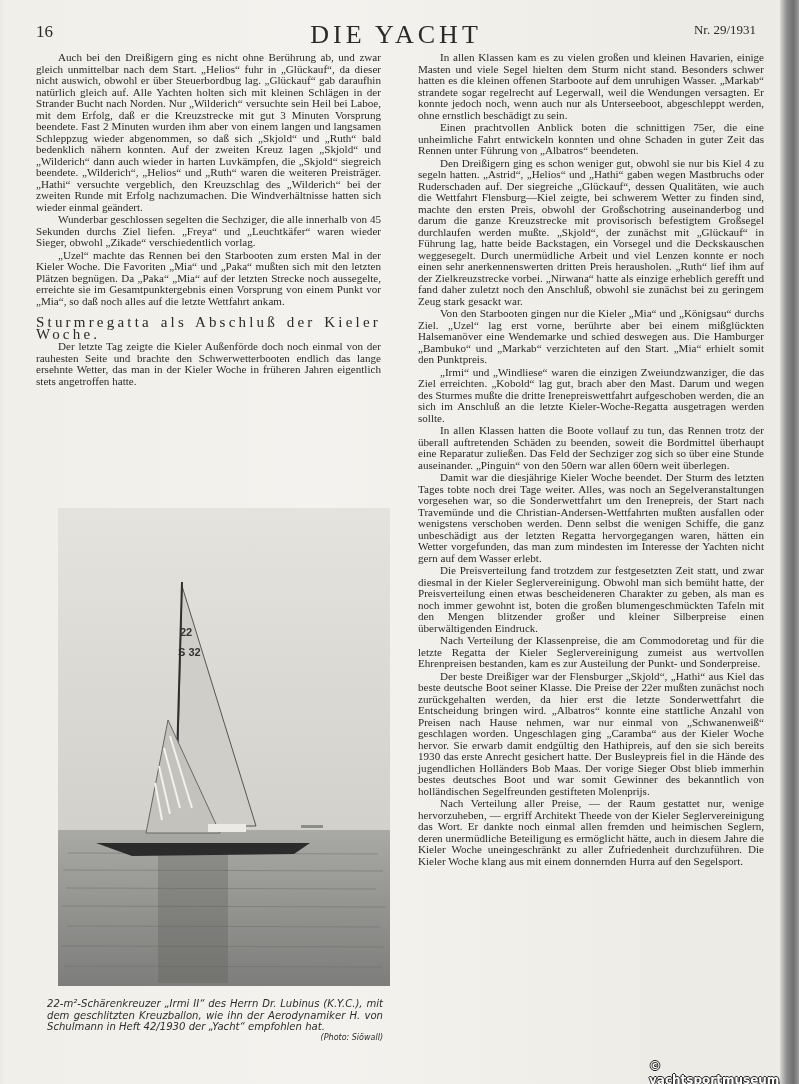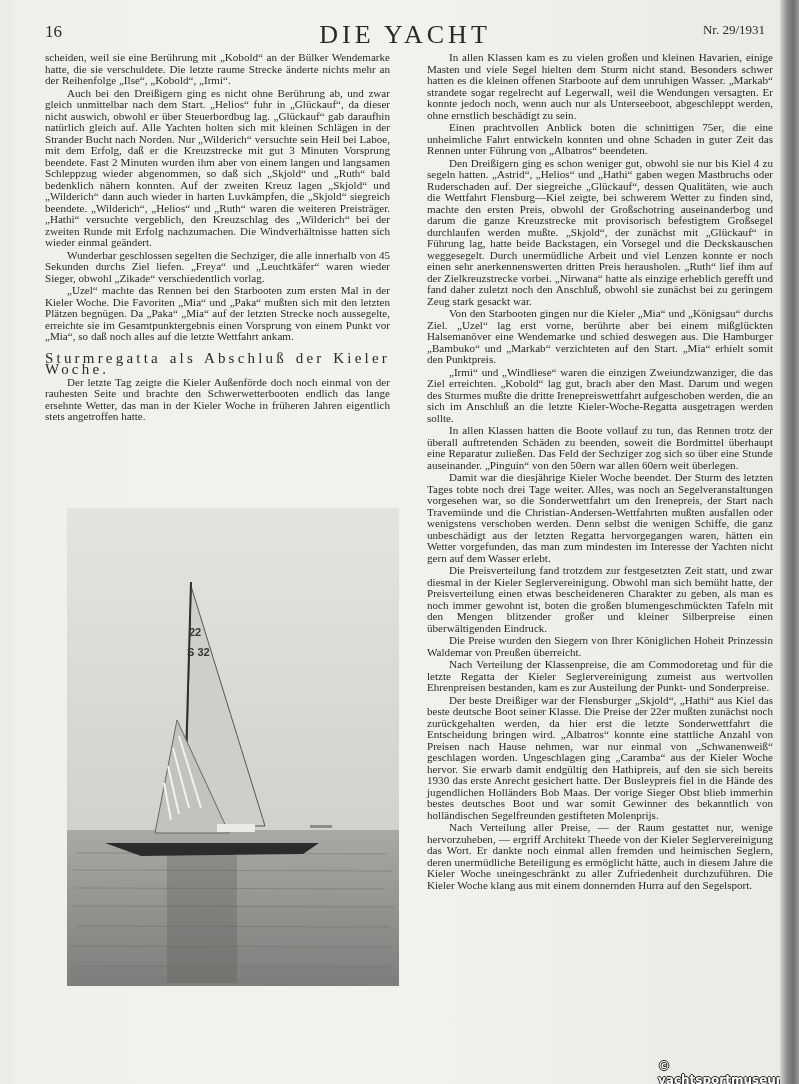--- a/index.html
+++ b/index.html
@@ -4,21 +4,21 @@
 <style>
   html, body { margin: 0; padding: 0; }
   body {
     width: 799px; height: 1084px; overflow: hidden;
     background: #ecebe6;
     font-family: "Liberation Serif", "DejaVu Serif", serif;
     color: #2a2a2a;
     position: relative;
   }
   .page {
-    position: absolute; left: 12px; top: 0; width: 628px; height: 1084px;
+    position: absolute; left: 3px; top: 0; width: 628px; height: 1084px;
     background: linear-gradient(90deg, #f0efea 0%, #f3f2ee 50%, #eeede8 100%);
     padding-left: 9px;
   }
   .binding {
     position: absolute; right: 0; top: 0; width: 19px; height: 1084px;
     background: linear-gradient(90deg, #d8d8d4 0%, #8f8f8f 35%, #6e6e6e 70%, #9a9a9a 100%);
   }
   .header {
     position: absolute; top: 20px; left: 33px; width: 720px; height: 24px;
   }
@@ -70,21 +70,20 @@
 
 <div class="page">
 
   <div class="header">
     <span class="page-num">16</span>
     <span class="magazine-title">DIE YACHT</span>
     <span class="issue">Nr. 29/1931</span>
   </div>
 
   <div class="col col-left">
-    <p class="noindent">scheiden, weil sie eine Berührung mit „Kobold“ an der Bülker Wendemarke hatte, die sie verschuldete. Die letzte raume Strecke änderte nichts mehr an der Reihenfolge „Ilse“, „Kobold“, „Irmi“.</p>
     <p>Auch bei den Dreißigern ging es nicht ohne Berührung ab, und zwar gleich unmittelbar nach dem Start. „Helios“ fuhr in „Glückauf“, da dieser nicht auswich, obwohl er über Steuerbordbug lag. „Glückauf“ gab daraufhin natürlich gleich auf. Alle Yachten holten sich mit kleinen Schlägen in der Strander Bucht nach Norden. Nur „Wilderich“ versuchte sein Heil bei Laboe, mit dem Erfolg, daß er die Kreuzstrecke mit gut 3 Minuten Vorsprung beendete. Fast 2 Minuten wurden ihm aber von einem langen und langsamen Schleppzug wieder abgenommen, so daß sich „Skjold“ und „Ruth“ bald bedenklich nähern konnten. Auf der zweiten Kreuz lagen „Skjold“ und „Wilderich“ dann auch wieder in harten Luvkämpfen, die „Skjold“ siegreich beendete. „Wilderich“, „Helios“ und „Ruth“ waren die weiteren Preisträger. „Hathi“ versuchte vergeblich, den Kreuzschlag des „Wilderich“ bei der zweiten Runde mit Erfolg nachzumachen. Die Windverhältnisse hatten sich wieder einmal geändert.</p>
     <p class="gap">Wunderbar geschlossen segelten die Sechziger, die alle innerhalb von 45 Sekunden durchs Ziel liefen. „Freya“ und „Leuchtkäfer“ waren wieder Sieger, obwohl „Zikade“ verschiedentlich vorlag.</p>
     <p class="gap">„Uzel“ machte das Rennen bei den Starbooten zum ersten Mal in der Kieler Woche. Die Favoriten „Mia“ und „Paka“ mußten sich mit den letzten Plätzen begnügen. Da „Paka“ „Mia“ auf der letzten Strecke noch aussegelte, erreichte sie im Gesamtpunktergebnis einen Vorsprung von einem Punkt vor „Mia“, so daß noch alles auf die letzte Wettfahrt ankam.</p>
     <div class="section-heading">Sturmregatta als Abschluß der Kieler Woche.</div>
     <p>Der letzte Tag zeigte die Kieler Außenförde doch noch einmal von der rauhesten Seite und brachte den Schwerwetterbooten endlich das lange ersehnte Wetter, das man in der Kieler Woche in früheren Jahren eigentlich stets angetroffen hatte.</p>
   </div>
 
   <div class="photo">
     <svg viewBox="0 0 332 478" preserveAspectRatio="none">
       <defs>
@@ -119,31 +118,34 @@
         <line x1="112" y1="228" x2="134" y2="300"></line>
       </g>
       <text x="122" y="128" font-family="Liberation Sans, sans-serif" font-size="11" font-weight="bold" fill="#333">22</text>
       <text x="120" y="148" font-family="Liberation Sans, sans-serif" font-size="11" font-weight="bold" fill="#333">S 32</text>
       <polygon points="38,335 252,335 236,346 74,348" fill="#2b2b2b"></polygon>
       <rect x="150" y="316" width="38" height="8" fill="#eceae4"></rect>
       <rect x="243" y="317" width="22" height="3" fill="#8c8c88"></rect>
     </svg>
   </div>
 
+  <div class="caption">
+    <span>22-m²-Schärenkreuzer „Irmi II“ des Herrn Dr. Lubinus (K.Y.C.), mit dem geschlitzten Kreuzballon, wie ihn der Aerodynamiker H. von Schulmann in Heft 42/1930 der „Yacht“ empfohlen hat.</span>
+    <span class="credit">(Photo: Siöwall)</span>
+  </div>
 
   <div class="col col-right">
     <p>In allen Klassen kam es zu vielen großen und kleinen Havarien, einige Masten und viele Segel hielten dem Sturm nicht stand. Besonders schwer hatten es die kleinen offenen Starboote auf dem unruhigen Wasser. „Markab“ strandete sogar regelrecht auf Legerwall, weil die Wendungen versagten. Er konnte jedoch noch, wenn auch nur als Unterseeboot, abgeschleppt werden, ohne ernstlich beschädigt zu sein.</p>
     <p>Einen prachtvollen Anblick boten die schnittigen 75er, die eine unheimliche Fahrt entwickeln konnten und ohne Schaden in guter Zeit das Rennen unter Führung von „Albatros“ beendeten.</p>
     <p>Den Dreißigern ging es schon weniger gut, obwohl sie nur bis Kiel 4 zu segeln hatten. „Astrid“, „Helios“ und „Hathi“ gaben wegen Mastbruchs oder Ruderschaden auf. Der siegreiche „Glückauf“, dessen Qualitäten, wie auch die Wettfahrt Flensburg—Kiel zeigte, bei schwerem Wetter zu finden sind, machte den ersten Preis, obwohl der Großschotring auseinanderbog und darum die ganze Kreuzstrecke mit provisorisch befestigtem Großsegel durchlaufen werden mußte. „Skjold“, der zunächst mit „Glückauf“ in Führung lag, hatte beide Backstagen, ein Vorsegel und die Deckskauschen weggesegelt. Durch unermüdliche Arbeit und viel Lenzen konnte er noch einen sehr anerkennenswerten dritten Preis herausholen. „Ruth“ lief ihm auf der Zielkreuzstrecke vorbei. „Nirwana“ hatte als einzige erheblich gerefft und fand daher zuletzt noch den Anschluß, obwohl sie zunächst bei zu geringem Zeug stark gesackt war.</p>
     <p>Von den Starbooten gingen nur die Kieler „Mia“ und „Königsau“ durchs Ziel. „Uzel“ lag erst vorne, berührte aber bei einem mißglückten Halsemanöver eine Wendemarke und schied deswegen aus. Die Hamburger „Bambuko“ und „Markab“ verzichteten auf den Start. „Mia“ erhielt somit den Punktpreis.</p>
     <p class="gap">„Irmi“ und „Windliese“ waren die einzigen Zweiundzwanziger, die das Ziel erreichten. „Kobold“ lag gut, brach aber den Mast. Darum und wegen des Sturmes mußte die dritte Irenepreiswettfahrt aufgeschoben werden, die an sich im Anschluß an die letzte Kieler-Woche-Regatta ausgetragen werden sollte.</p>
     <p class="gap">In allen Klassen hatten die Boote vollauf zu tun, das Rennen trotz der überall auftretenden Schäden zu beenden, soweit die Bordmittel überhaupt eine Reparatur zuließen. Das Feld der Sechziger zog sich so über eine Stunde auseinander. „Pinguin“ von den 50ern war allen 60ern weit überlegen.</p>
     <p>Damit war die diesjährige Kieler Woche beendet. Der Sturm des letzten Tages tobte noch drei Tage weiter. Alles, was noch an Segelveranstaltungen vorgesehen war, so die Sonderwettfahrt um den Irenepreis, der Start nach Travemünde und die Christian-Andersen-Wettfahrten mußten ausfallen oder wenigstens verschoben werden. Denn selbst die wenigen Schiffe, die ganz unbeschädigt aus der letzten Regatta hervorgegangen waren, hätten ein Wetter vorgefunden, das man zum mindesten im Interesse der Yachten nicht gern auf dem Wasser erlebt.</p>
     <p class="gap">Die Preisverteilung fand trotzdem zur festgesetzten Zeit statt, und zwar diesmal in der Kieler Seglervereinigung. Obwohl man sich bemüht hatte, der Preisverteilung einen etwas bescheideneren Charakter zu geben, als man es noch immer gewohnt ist, boten die großen blumengeschmückten Tafeln mit den Mengen blitzender großer und kleiner Silberpreise einen überwältigenden Eindruck.</p>
-    <p>Die Preise wurden den Siegern von Ihrer Königlichen Hoheit Prinzessin Waldemar von Preußen überreicht.</p>
     <p>Nach Verteilung der Klassenpreise, die am Commodoretag und für die letzte Regatta der Kieler Seglervereinigung zumeist aus wertvollen Ehrenpreisen bestanden, kam es zur Austeilung der Punkt- und Sonderpreise.</p>
     <p>Der beste Dreißiger war der Flensburger „Skjold“, „Hathi“ aus Kiel das beste deutsche Boot seiner Klasse. Die Preise der 22er mußten zunächst noch zurückgehalten werden, da hier erst die letzte Sonderwettfahrt die Entscheidung bringen wird. „Albatros“ konnte eine stattliche Anzahl von Preisen nach Hause nehmen, war nur einmal von „Schwanenweiß“ geschlagen worden. Ungeschlagen ging „Caramba“ aus der Kieler Woche hervor. Sie erwarb damit endgültig den Hathipreis, auf den sie sich bereits 1930 das erste Anrecht gesichert hatte. Der Busleypreis fiel in die Hände des jugendlichen Holländers Bob Maas. Der vorige Sieger Obst blieb immerhin bestes deutsches Boot und war somit Gewinner des bekanntlich von holländischen Segelfreunden gestifteten Molenprijs.</p>
     <p>Nach Verteilung aller Preise, — der Raum gestattet nur, wenige hervorzuheben, — ergriff Architekt Theede von der Kieler Seglervereinigung das Wort. Er dankte noch einmal allen fremden und heimischen Seglern, deren unermüdliche Beteiligung es ermöglicht hätte, auch in diesem Jahre die Kieler Woche uneingeschränkt zu aller Zufriedenheit durchzuführen. Die Kieler Woche klang aus mit einem donnernden Hurra auf den Segelsport.</p>
   </div>
 
   <div class="watermark">© yachtsportmuseum.de</div>
 </div>
 
 <div class="binding"></div>
 

